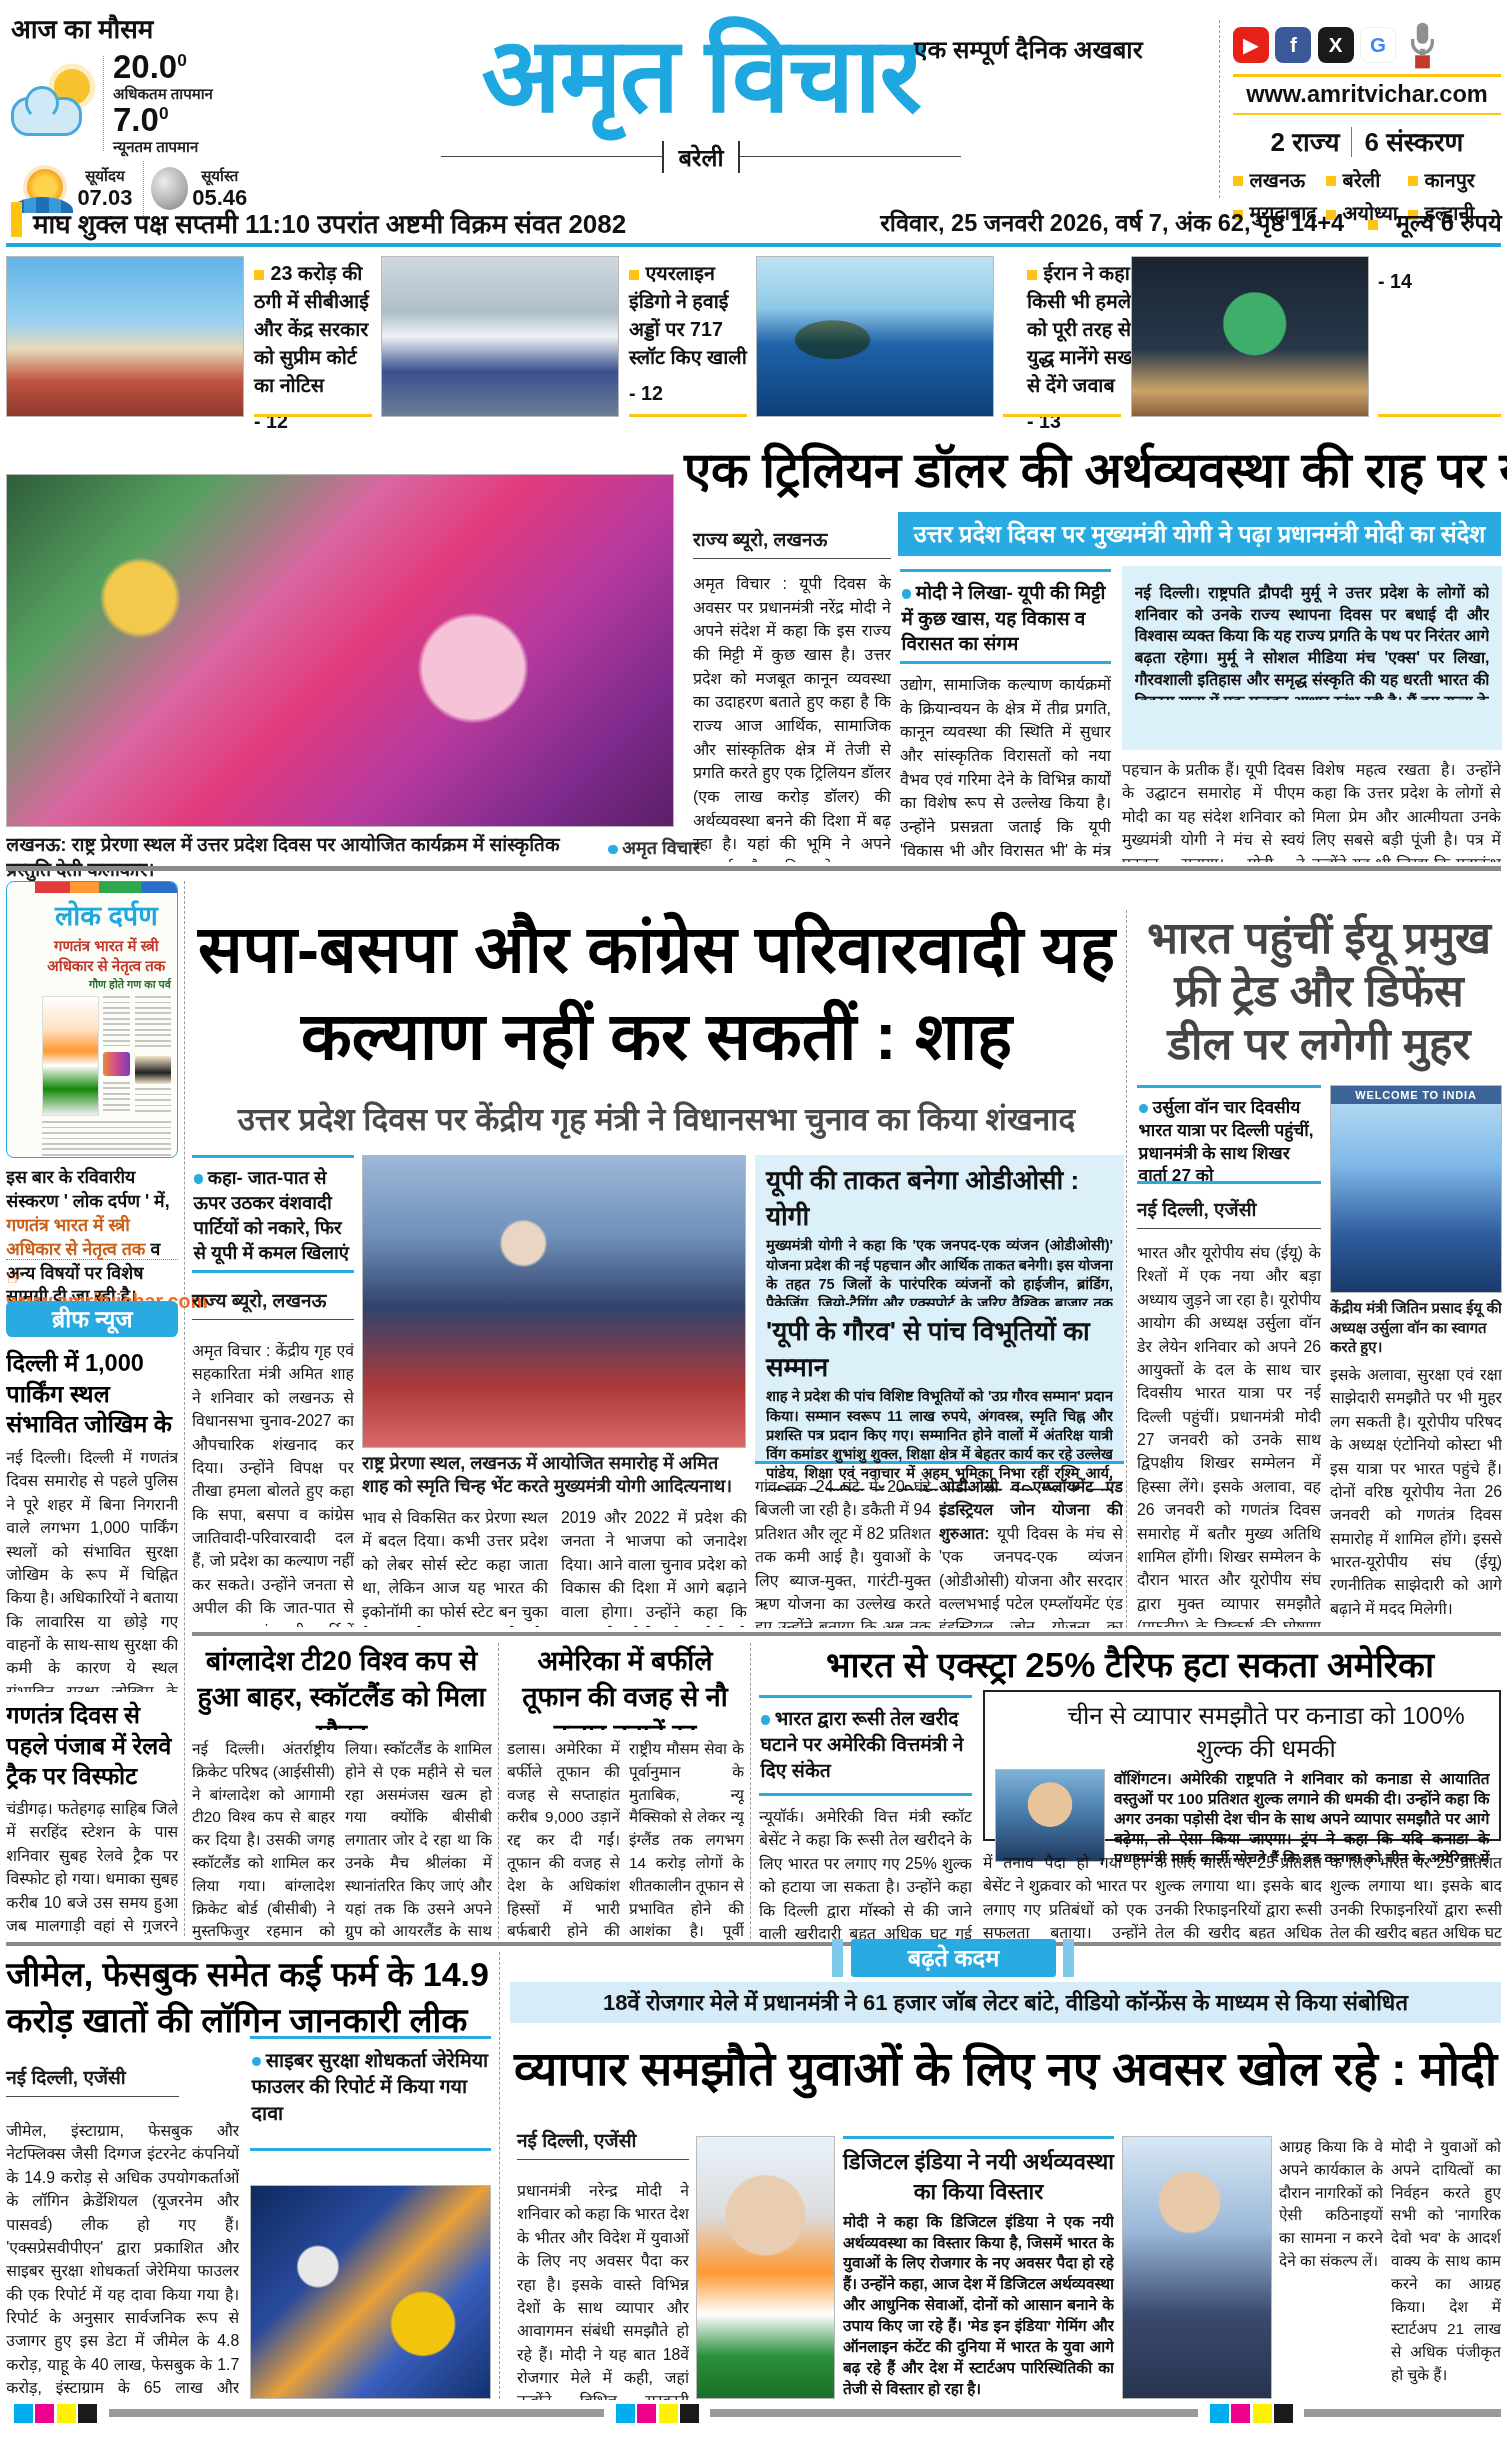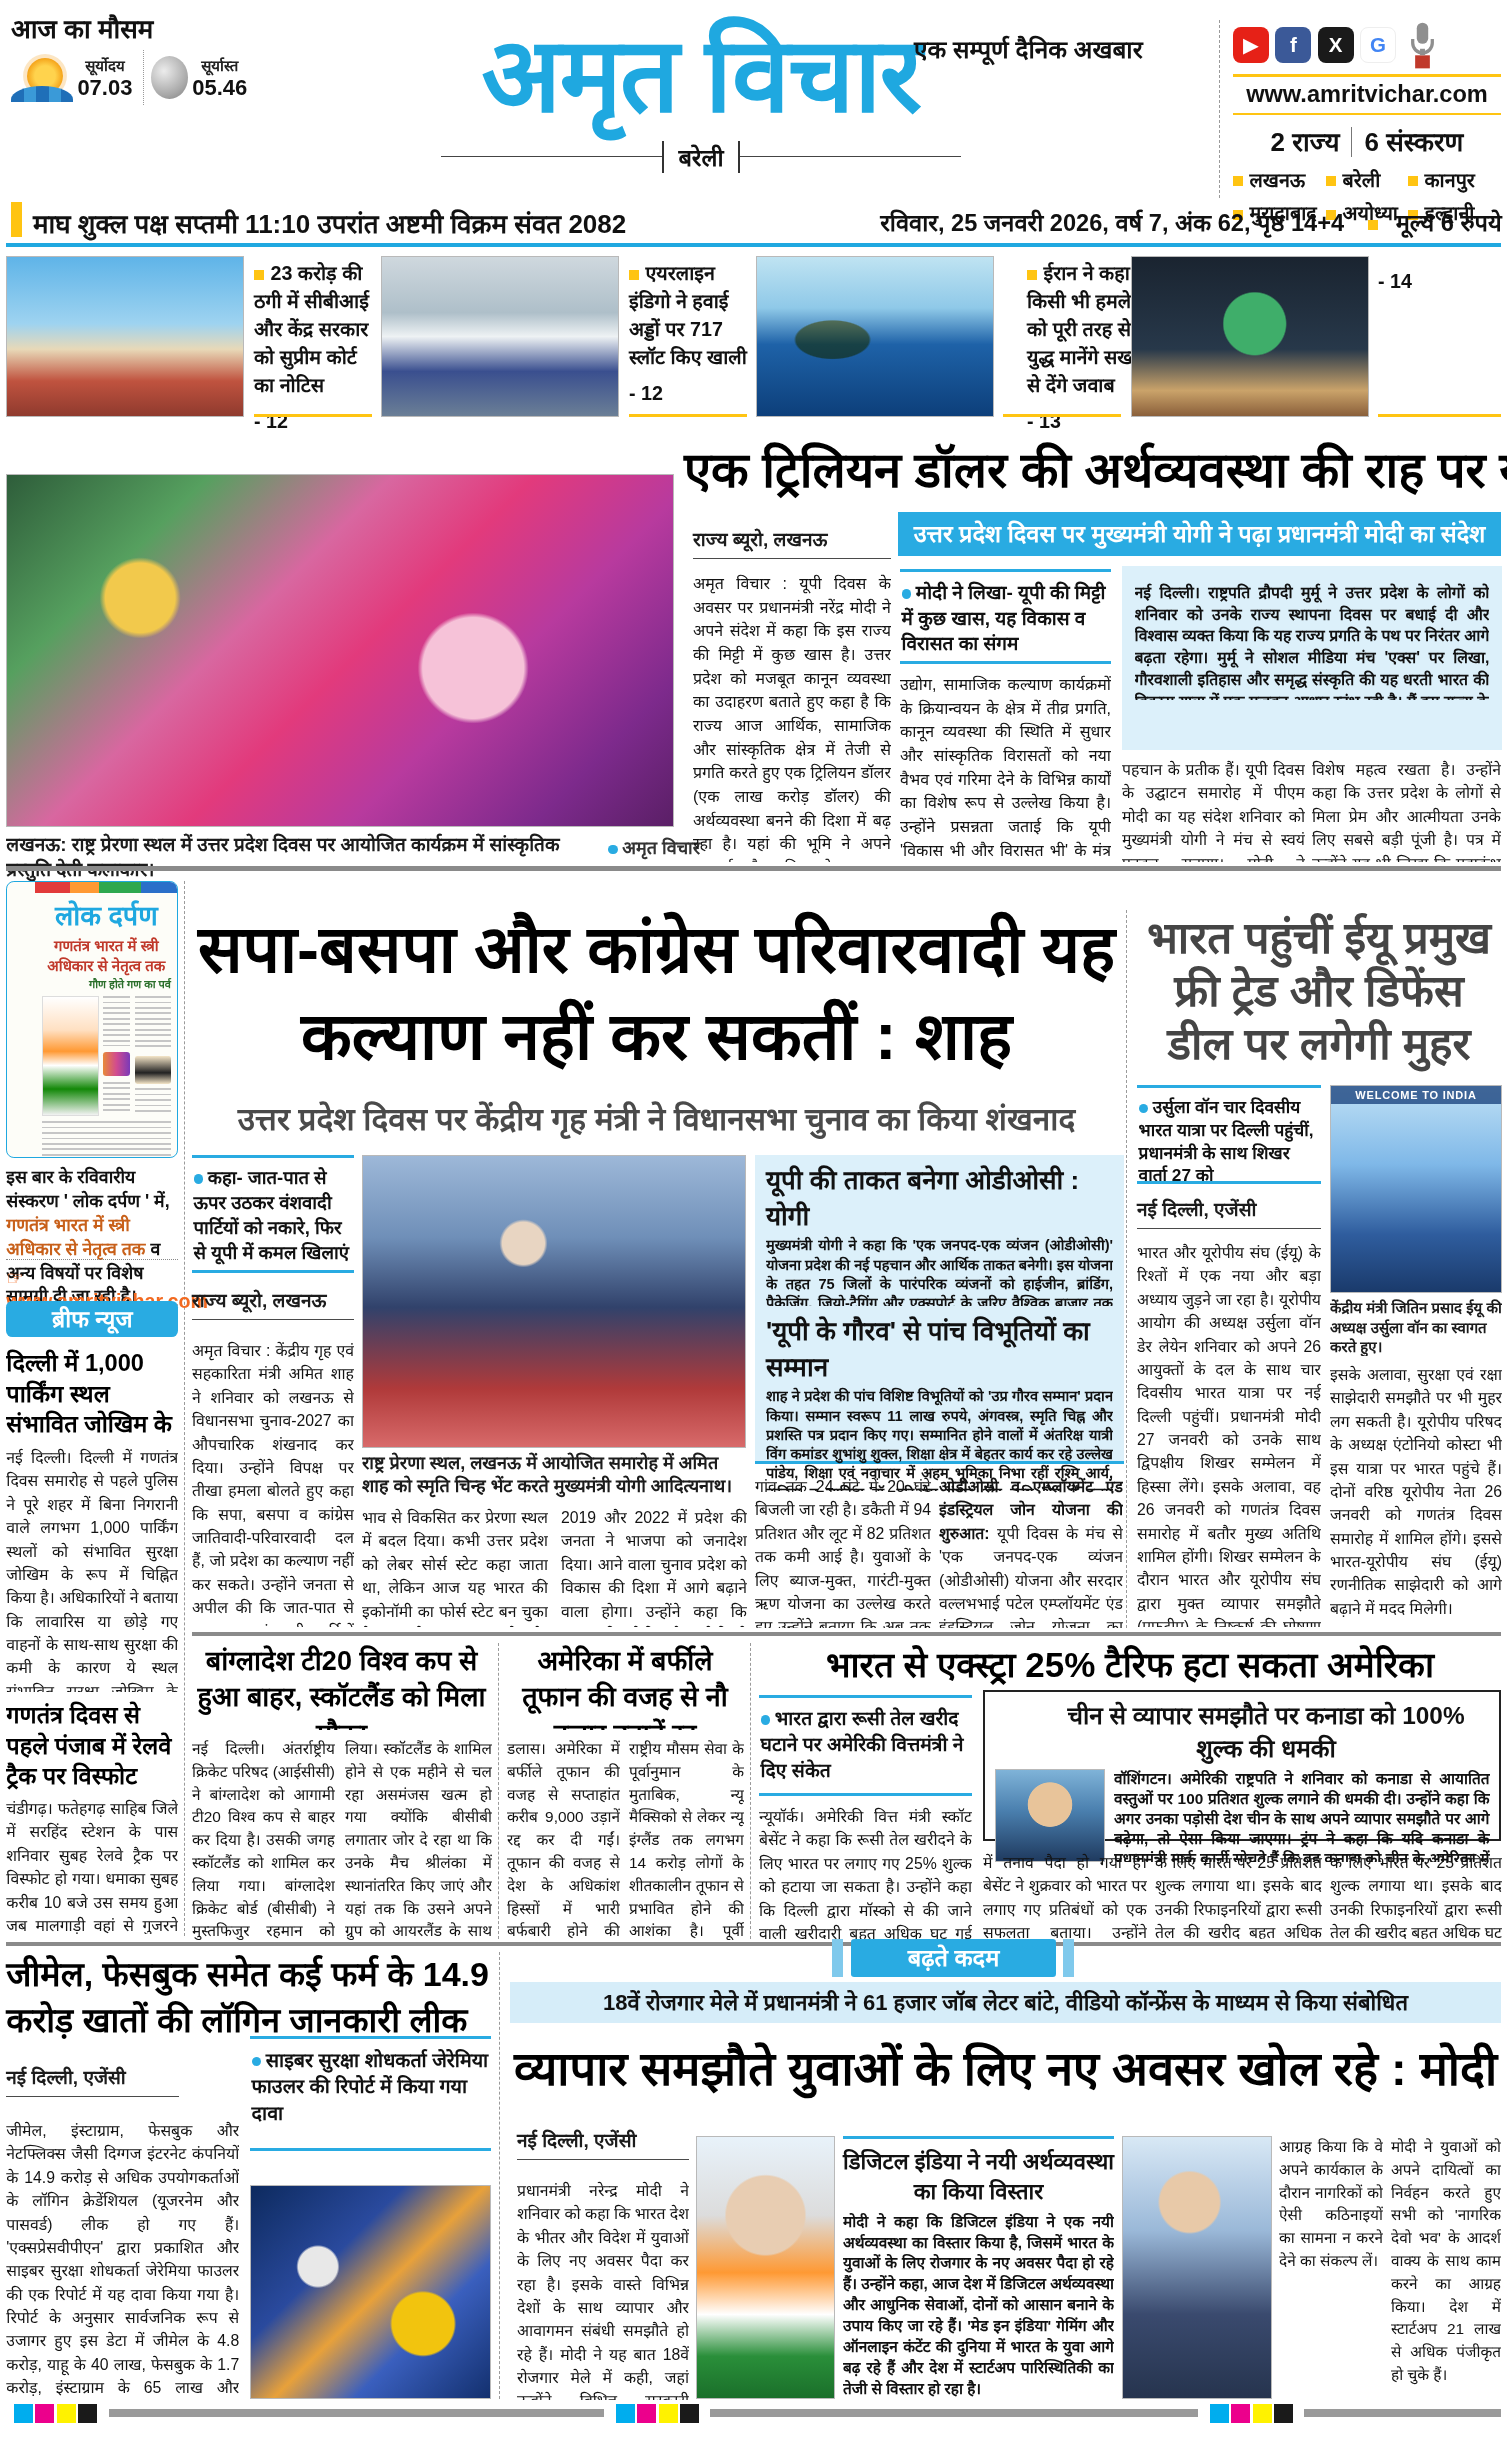--- a/index.html
+++ b/index.html
@@ -48,20 +48,33 @@
   .mini-tri{height:11px;background:linear-gradient(90deg,#e23a3a 0 25%,#ff9933 25% 45%,#2ea84f 45% 75%,#2a6fc9 75%);}
   .fake{background:repeating-linear-gradient(#c6c6c6 0 1.6px,transparent 1.6px 5.5px);}
   .regsq{width:19px;height:19px;display:inline-block;margin-right:2.4px;}
 </style>
 </head>
 <body>
 
 <div class="n" style="left:11px;top:9.5px;width:241px;height:186px;">
   <div class="w-title">आज का मौसम</div>
   <div style="display:flex;align-items:center;margin-top:4.7px;">
+    <div class="cloudsun">
+        <div class="cs-sun"></div>
+        <div class="cs-cloud"></div>
+      </div>
+    <div class="dotsep" style="height:95px;margin:0 9.5px;"></div>
+    <div>
+      <div class="w-temp"><span>20.0</span><sup style="font-size:17.3px;">0</sup></div>
+      <div class="w-lab">अधिकतम तापमान</div>
+      <div class="w-temp"><span>7.0</span><sup style="font-size:17.3px;">0</sup></div>
+      <div class="w-lab">न्यूनतम तापमान</div>
+    </div>
+  </div>
+  <div style="display:flex;align-items:center;margin-top:4.7px;">
     <div class="sunrise">
         <div class="sr-sun"></div>
         <div class="sr-wave"></div>
       </div>
     <div style="text-align:center;margin:0 4.7px;">
       <div class="w-lab">सूर्योदय</div>
       <div style="font-size:22px;font-weight:700;">07.03</div>
     </div>
     <div class="dotsep" style="height:55px;margin:0 6.3px;"></div>
     <div class="moon"></div>
@@ -260,21 +273,21 @@
 <div class="n bd jt" style="left:507px;top:1738px;width:113px;height:202px;font-size:15.4px;">डलास। अमेरिका में बर्फीले तूफान की वजह से सप्ताहांत करीब 9,000 उड़ानें रद्द कर दी गईं। तूफान की वजह से देश के अधिकांश हिस्सों में भारी बर्फबारी होने की आशंका है और बिजली गुल रहने और प्रमुख सड़कों पर फिसलन का खतरा पैदा हो गया है।</div>
 <div class="n bd jt" style="left:629px;top:1738px;width:115px;height:202px;font-size:15.4px;">राष्ट्रीय मौसम सेवा के पूर्वानुमान के मुताबिक, न्यू मैक्सिको से लेकर न्यू इंग्लैंड तक लगभग 14 करोड़ लोगों के शीतकालीन तूफान से प्रभावित होने की आशंका है। पूर्वी टेक्सास से उत्तरी कैरोलिना तक के क्षेत्र में भारी बर्फबारी की चेतावनी जारी की गई है।</div>
 
 <div class="n vdash" style="left:750px;top:1643px;height:296px;"></div>
 
 <div class="n hd" style="left:759px;top:1640px;width:742px;font-size:35px;text-align:center;white-space:nowrap;overflow:hidden;">भारत से एक्स्ट्रा 25% टैरिफ हटा सकता अमेरिका</div>
 <div class="n bbox" style="left:759px;top:1695px;width:213px;height:101px;font-size:19.3px;line-height:1.35;"><span class="bdot"></span><span>भारत द्वारा रूसी तेल खरीद घटाने पर अमेरिकी वित्तमंत्री ने दिए संकेत</span></div>
 <div class="n bd jt" style="left:759px;top:1805px;width:213px;height:134px;font-size:15.8px;">न्यूयॉर्क। अमेरिकी वित्त मंत्री स्कॉट बेसेंट ने कहा कि रूसी तेल खरीदने के लिए भारत पर लगाए गए 25% शुल्क को हटाया जा सकता है। उन्होंने कहा कि दिल्ली द्वारा मॉस्को से की जाने वाली खरीदारी बहुत अधिक घट गई है। अमेरिकी राष्ट्रपति ट्रंप ने भारत पर 50 प्रतिशत शुल्क लगाया है, जिसमें रूसी तेल की खरीद के लिए 25 प्रतिशत शुल्क शामिल है। इससे दोनों देशों के बीच द्विपक्षीय संबंधों</div>
 
 <div class="n" style="left:983px;top:1690px;width:518px;height:151px;border:2.4px solid #222;box-sizing:border-box;padding:6.3px 9.5px;">
-  <div style="font-size:24.4px;font-weight:700;text-align:center;margin-left:48px;">चीन से व्यापार समझौते पर कनाडा को 100% शुल्क की धमकी</div>
+  <div style="font-size:24.4px;font-weight:400;text-align:center;margin-left:48px;">चीन से व्यापार समझौते पर कनाडा को 100% शुल्क की धमकी</div>
   <div style="display:flex;gap:9.5px;margin-top:4.7px;">
     <div class="ph" style="width:110px;height:93px;flex:none;background:radial-gradient(circle at 50% 38%,#e8c49a 0 28%,transparent 29%),linear-gradient(180deg,#7fb3d8 0%,#4a7fae 45%,#1f3a5f 100%);"></div>
     <div class="jt" style="font-size:15.4px;font-weight:600;line-height:1.3;overflow:hidden;height:93px;">वॉशिंगटन। अमेरिकी राष्ट्रपति ने शनिवार को कनाडा से आयातित वस्तुओं पर 100 प्रतिशत शुल्क लगाने की धमकी दी। उन्होंने कहा कि अगर उनका पड़ोसी देश चीन के साथ अपने व्यापार समझौते पर आगे बढ़ेगा, तो ऐसा किया जाएगा। ट्रंप ने कहा कि यदि कनाडा के प्रधानमंत्री मार्क कार्नी सोचते हैं कि वह कनाडा को चीन के अमेरिका में सामान और उत्पाद भेजने का एक माध्यम बनाने जा रहे हैं, तो वह बहुत बड़ी भूल कर रहे हैं।</div>
   </div>
 </div>
 <div class="n bd jt" style="left:983px;top:1851px;width:164px;height:88px;font-size:15.8px;">में तनाव पैदा हो गया है। बेसेंट ने शुक्रवार को भारत पर लगाए गए प्रतिबंधों को एक सफलता बताया। उन्होंने पॉलिटिको के साथ एक साक्षात्कार में कहा, हमने रूसी तेल खरीदने</div>
 <div class="n bd jt" style="left:1155px;top:1851px;width:167px;height:88px;font-size:15.8px;">के लिए भारत पर 25 प्रतिशत शुल्क लगाया था। इसके बाद उनकी रिफाइनरियों द्वारा रूसी तेल की खरीद बहुत अधिक घट गई। इसलिए यह एक सफलता है। शुल्क अभी भी लागू हैं।</div>
 <div class="n bd jt" style="left:1330px;top:1851px;width:172px;height:88px;font-size:15.8px;">के लिए भारत पर 25 प्रतिशत शुल्क लगाया था। इसके बाद उनकी रिफाइनरियों द्वारा रूसी तेल की खरीद बहुत अधिक घट गई। इसलिए यह एक सफलता है। शुल्क अभी भी लागू हैं।</div>
 
 <div class="n gbar" style="left:6.3px;top:1942px;width:1495px;height:3.9px;"></div>

